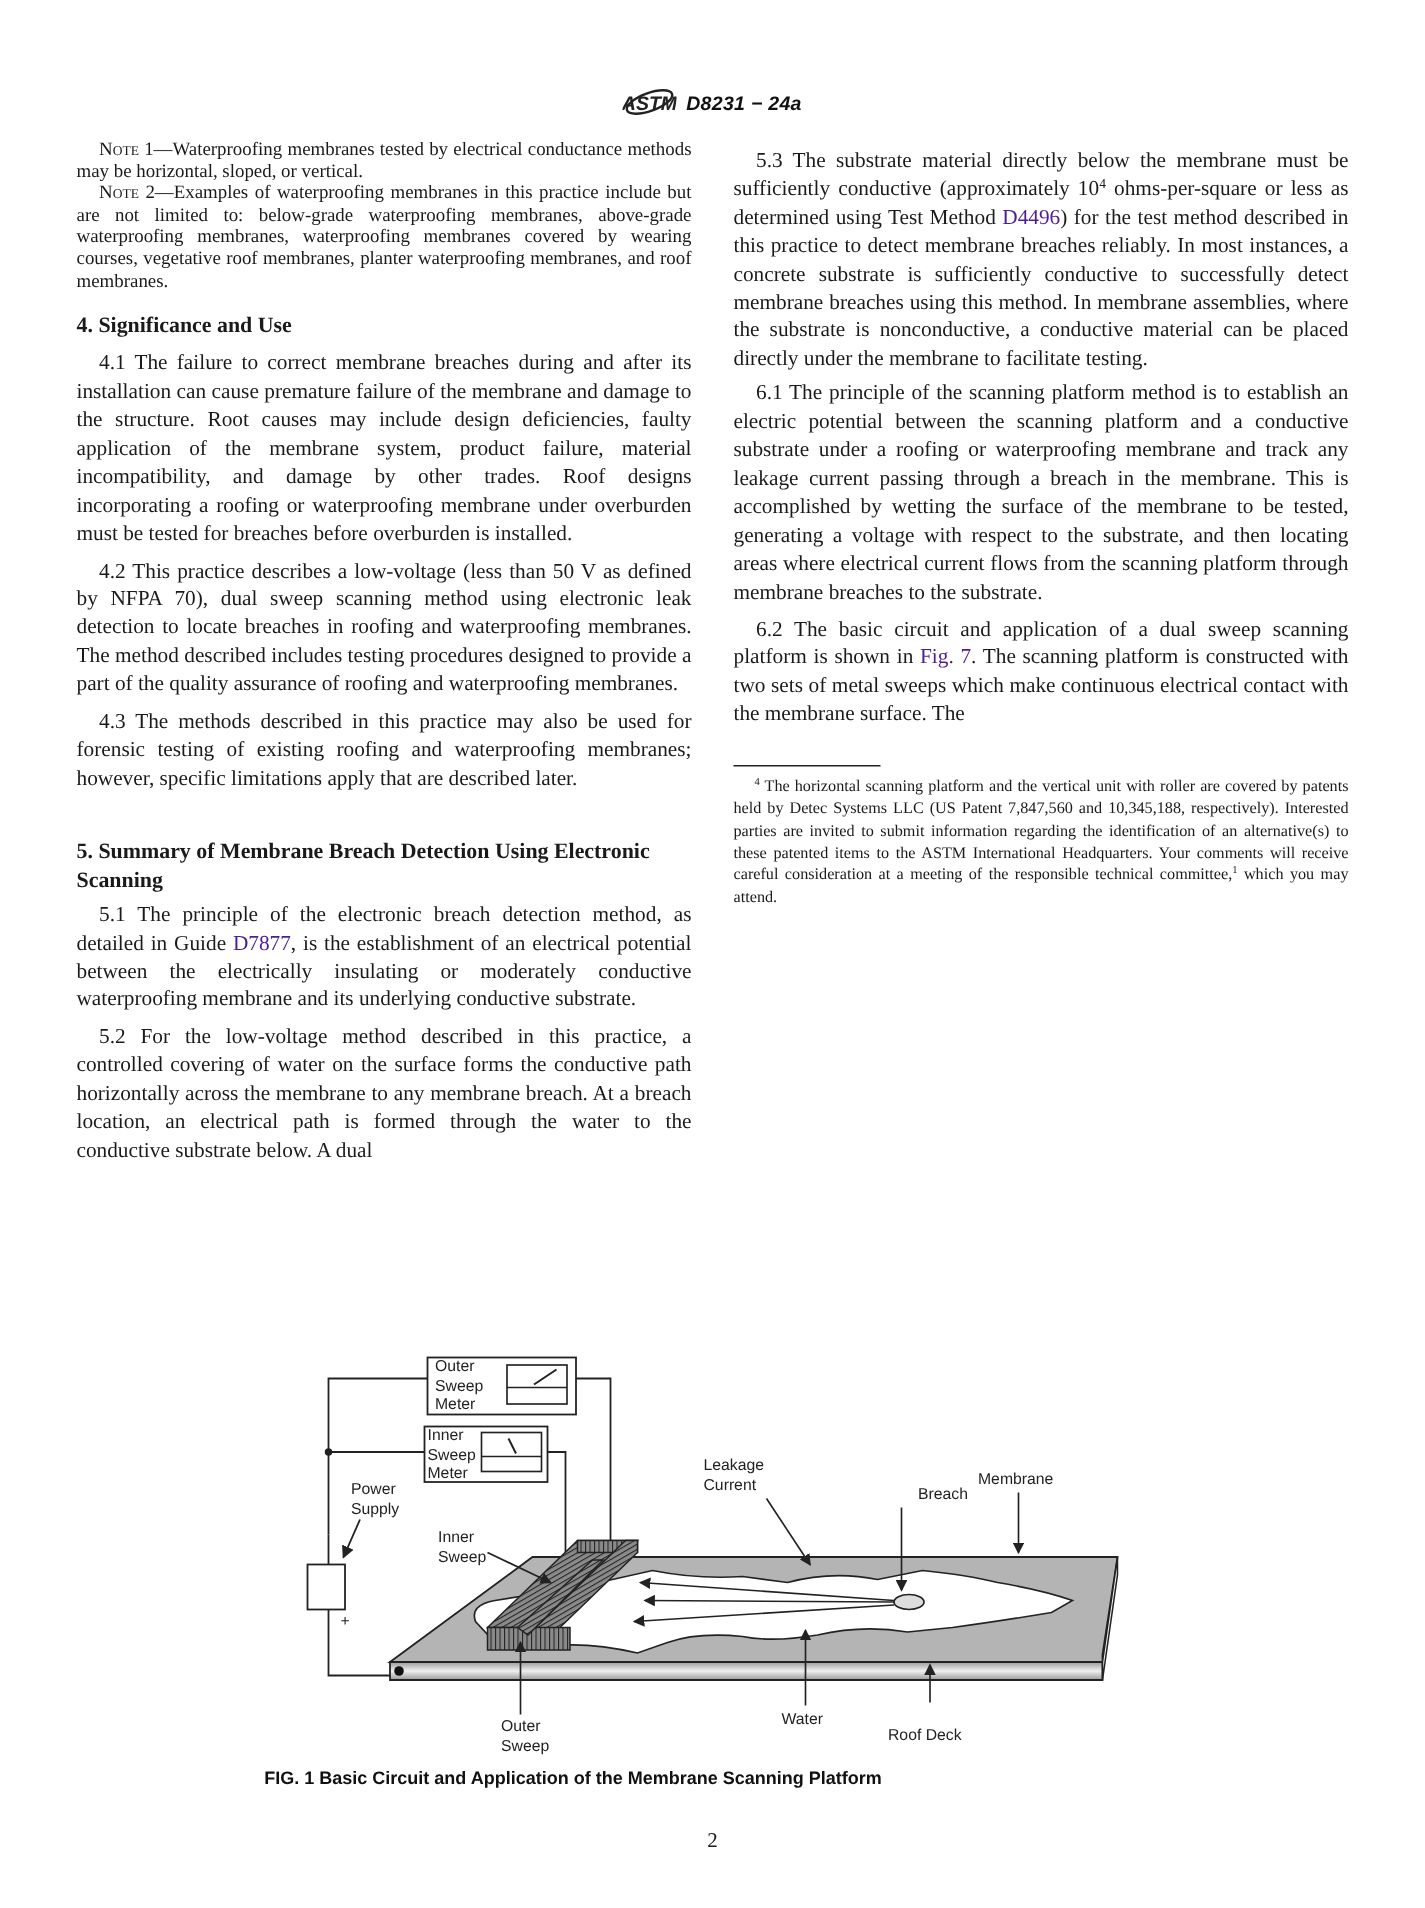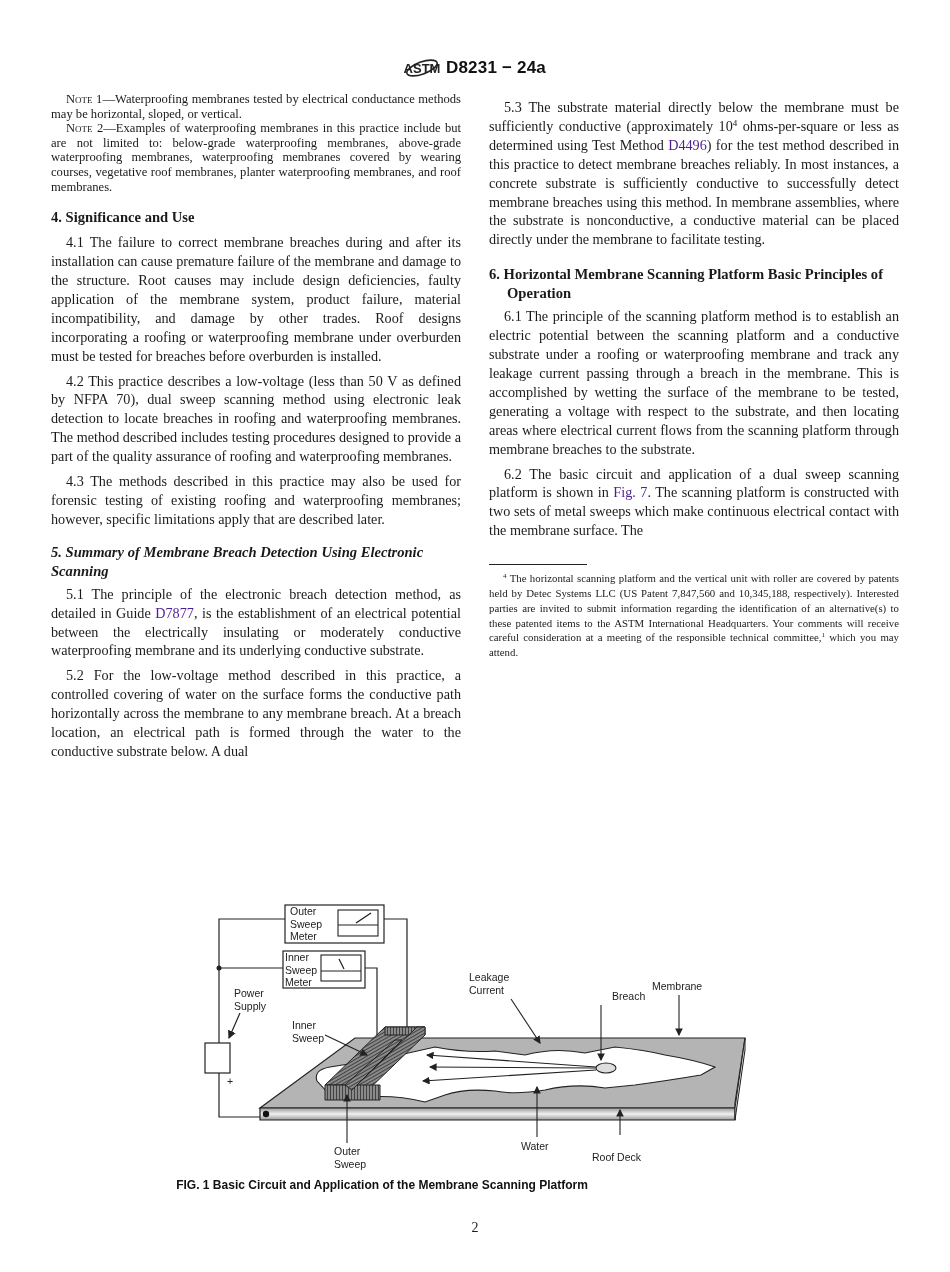--- a/index.html
+++ b/index.html
@@ -1,21 +1,21 @@
 <!DOCTYPE html>
 <html><head>
 <meta charset="utf-8">
 <style>
   * { box-sizing: border-box; margin: 0; padding: 0; }
   html, body { width: 950px; height: 1272px; background: #ffffff; }
   body { position: relative; font-family: "Liberation Serif", "DejaVu Serif", serif; color: #1a1a1a; overflow: hidden; }
 
-  .header { position: absolute; top: 52px; left: 0; width: 950px; display: flex; justify-content: center; align-items: center; gap: 6px; }
+  .header { position: absolute; top: 52px; left: 0; width: 950px; display: flex; justify-content: center; align-items: center; gap: 6px; font-style: italic; }
   .logo { width: 36px; height: 32px; }
-  .designation { font-family: "Liberation Sans", "DejaVu Sans", sans-serif; font-weight: bold; font-size: 17px; color: #111; letter-spacing: 0.2px; }
+  .designation { font-family: "Liberation Sans", "DejaVu Sans", sans-serif; font-weight: bold; font-size: 13px; color: #111; letter-spacing: 0.2px; }
 
   .col { position: absolute; top: 92px; width: 410px; font-size: 14.2px; line-height: 18.9px; text-align: justify; }
   .col-left { left: 51px; }
   .col-right { left: 489px; }
 
   .note { font-size: 12.6px; line-height: 14.6px; text-indent: 15px; text-align: justify; }
   .note .sc { font-variant: small-caps; }
   .heading { font-weight: bold; font-size: 14.6px; line-height: 19px; text-align: left; }
   .heading.hang { padding-left: 18px; text-indent: -18px; }
   p.para { text-indent: 15px; }
@@ -45,29 +45,28 @@
 
 <div class="col col-left">
   <div class="note"><span class="sc">Note 1</span><span>—Waterproofing membranes tested by electrical conductance methods may be horizontal, sloped, or vertical.</span></div>
   <div class="note"><span class="sc">Note 2</span><span>—Examples of waterproofing membranes in this practice include but are not limited to: below-grade waterproofing membranes, above-grade waterproofing membranes, waterproofing membranes covered by wearing courses, vegetative roof membranes, planter waterproofing membranes, and roof membranes.</span></div>
 
   <div class="heading" style="margin-top:14px;">4. Significance and Use</div>
   <p class="para" style="margin-top:6px;">4.1 The failure to correct membrane breaches during and after its installation can cause premature failure of the membrane and damage to the structure. Root causes may include design deficiencies, faulty application of the membrane system, product failure, material incompatibility, and damage by other trades. Roof designs incorporating a roofing or waterproofing membrane under overburden must be tested for breaches before overburden is installed.</p>
   <p class="para" style="margin-top:6px;">4.2 This practice describes a low-voltage (less than 50 V as defined by NFPA 70), dual sweep scanning method using electronic leak detection to locate breaches in roofing and waterproofing membranes. The method described includes testing procedures designed to provide a part of the quality assurance of roofing and waterproofing membranes.</p>
   <p class="para" style="margin-top:6px;">4.3 The methods described in this practice may also be used for forensic testing of existing roofing and waterproofing membranes; however, specific limitations apply that are described later.</p>
 
-  <div class="heading" style="margin-top:14px;font-style:italic;">5. Summary of Membrane Breach Detection Using Electronic Scanning</div>
+  <div class="heading" style="margin-top:30px;">5. Summary of Membrane Breach Detection Using Electronic Scanning</div>
   <p class="para" style="margin-top:4px;"><span>5.1 The principle of the electronic breach detection method, as detailed in Guide </span><a class="link">D7877</a><span>, is the establishment of an electrical potential between the electrically insulating or moderately conductive waterproofing membrane and its underlying conductive substrate.</span></p>
   <p class="para" style="margin-top:6px;">5.2 For the low-voltage method described in this practice, a controlled covering of water on the surface forms the conductive path horizontally across the membrane to any membrane breach. At a breach location, an electrical path is formed through the water to the conductive substrate below. A dual</p>
 </div>
 
 <div class="col col-right">
   <p class="para" style="margin-top:6px;"><span>5.3 The substrate material directly below the membrane must be sufficiently conductive (approximately 10</span><sup>4</sup><span> ohms-per-square or less as determined using Test Method </span><a class="link">D4496</a><span>) for the test method described in this practice to detect membrane breaches reliably. In most instances, a concrete substrate is sufficiently conductive to successfully detect membrane breaches using this method. In membrane assemblies, where the substrate is nonconductive, a conductive material can be placed directly under the membrane to facilitate testing.</span></p>
 
-  <div class="heading hang" style="margin-top:16px;">6. Horizontal Membrane Scanning Platform Basic Principles of Operation</div>
   <p class="para" style="margin-top:4px;">6.1 The principle of the scanning platform method is to establish an electric potential between the scanning platform and a conductive substrate under a roofing or waterproofing membrane and track any leakage current passing through a breach in the membrane. This is accomplished by wetting the surface of the membrane to be tested, generating a voltage with respect to the substrate, and then locating areas where electrical current flows from the scanning platform through membrane breaches to the substrate.</p>
   <p class="para" style="margin-top:6px;"><span>6.2 The basic circuit and application of a dual sweep scanning platform is shown in </span><a class="link">Fig. 7</a><span>. The scanning platform is constructed with two sets of metal sweeps which make continuous electrical contact with the membrane surface. The</span></p>
 
   <div class="footnote-rule" style="margin-top:24px;"></div>
   <p class="footnote" style="margin-top:6px;"><sup>4</sup><span> The horizontal scanning platform and the vertical unit with roller are covered by patents held by Detec Systems LLC (US Patent 7,847,560 and 10,345,188, respectively). Interested parties are invited to submit information regarding the identification of an alternative(s) to these patented items to the ASTM International Headquarters. Your comments will receive careful consideration at a meeting of the responsible technical committee,</span><sup>1</sup><span> which you may attend.</span></p>
 </div>
 
 <div class="figure">
   <svg width="560" height="280" viewBox="0 0 560 280">
     <defs>

